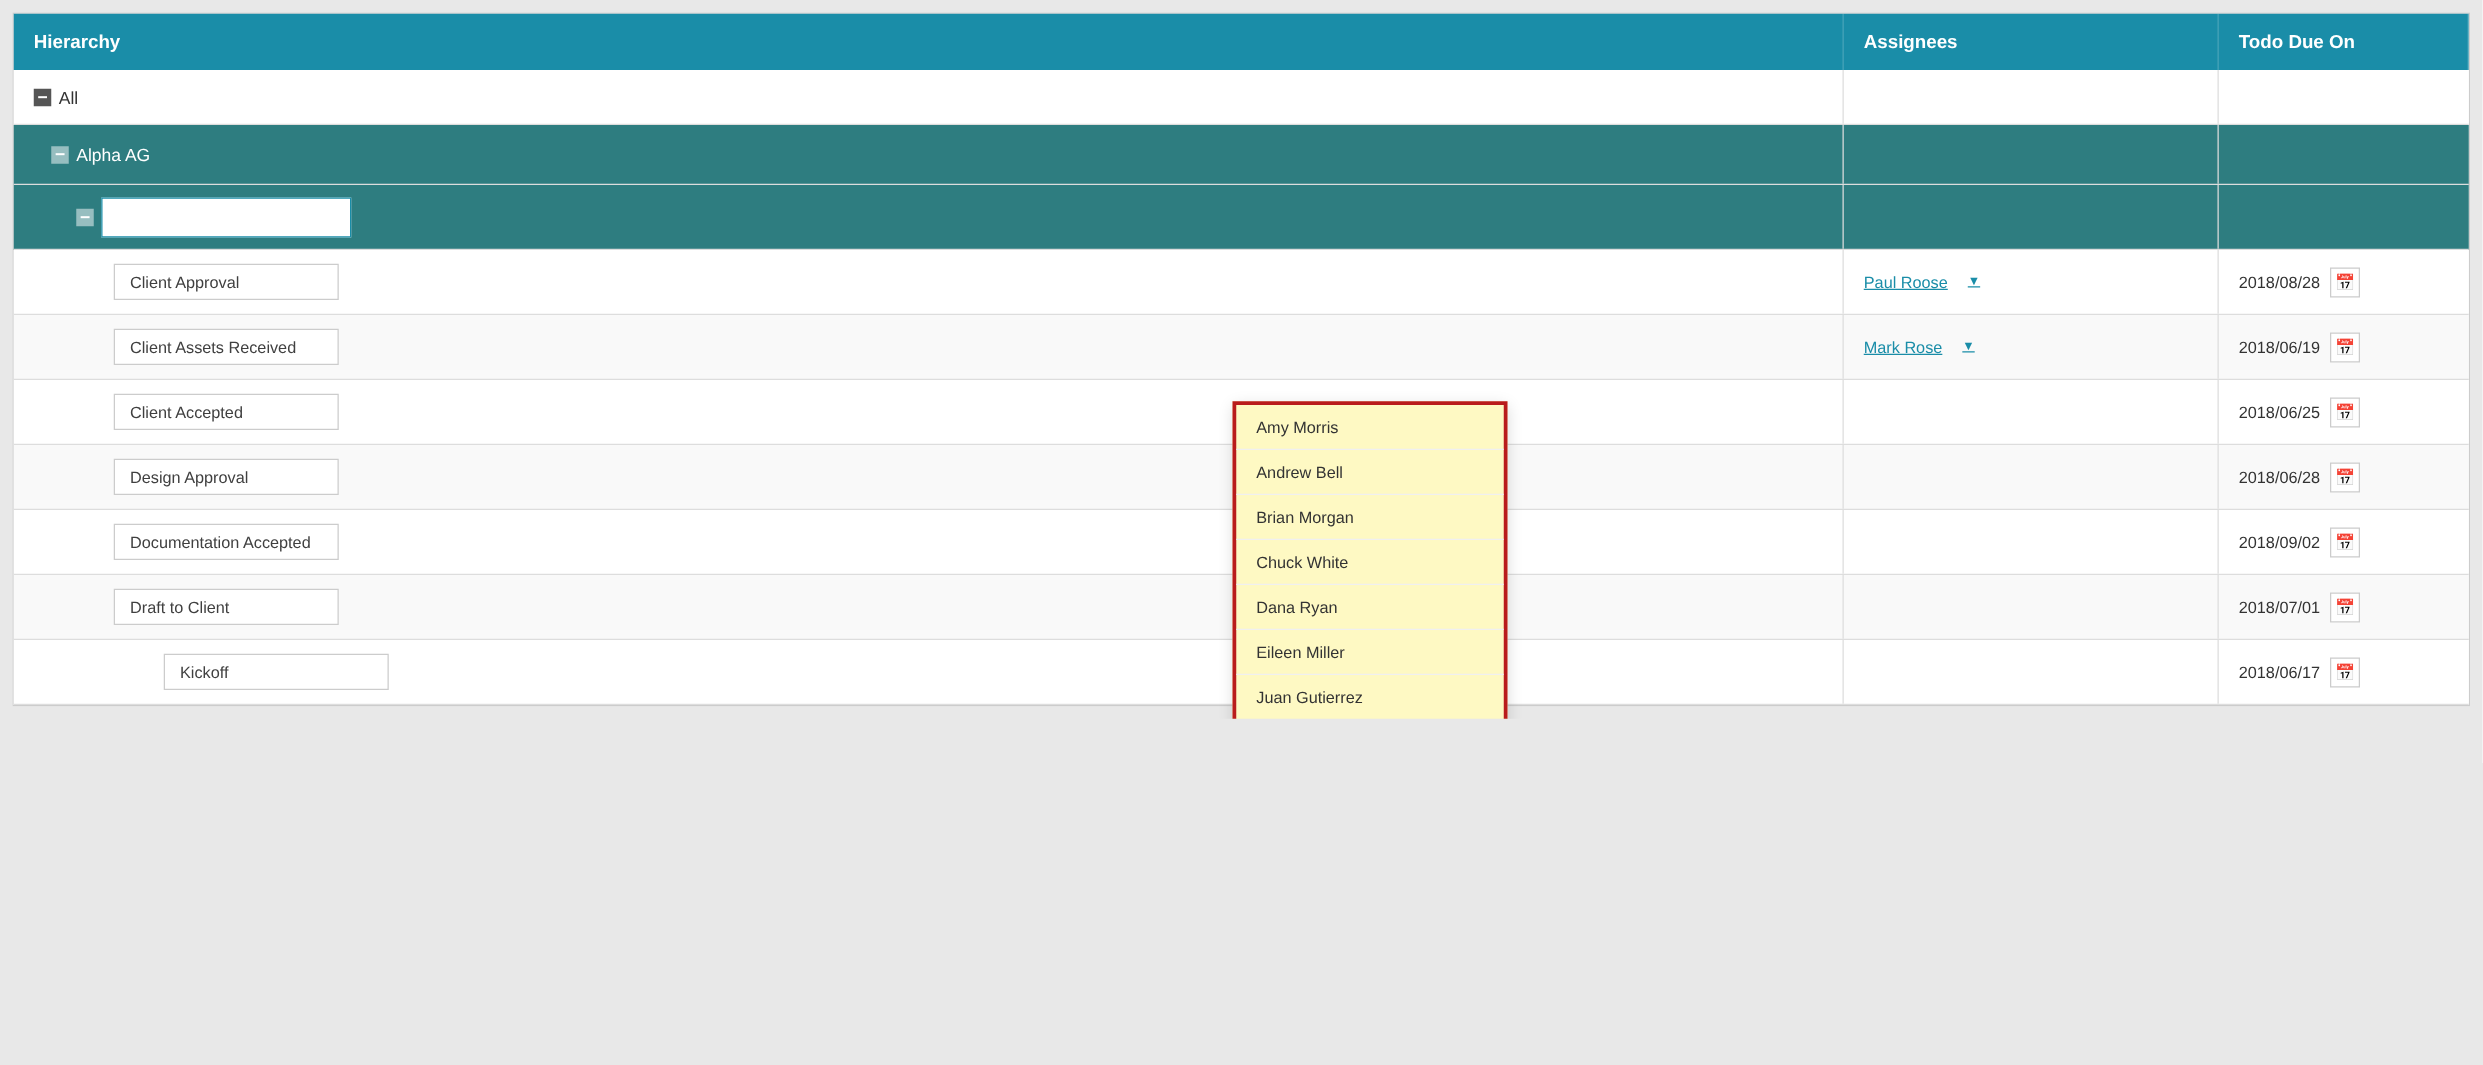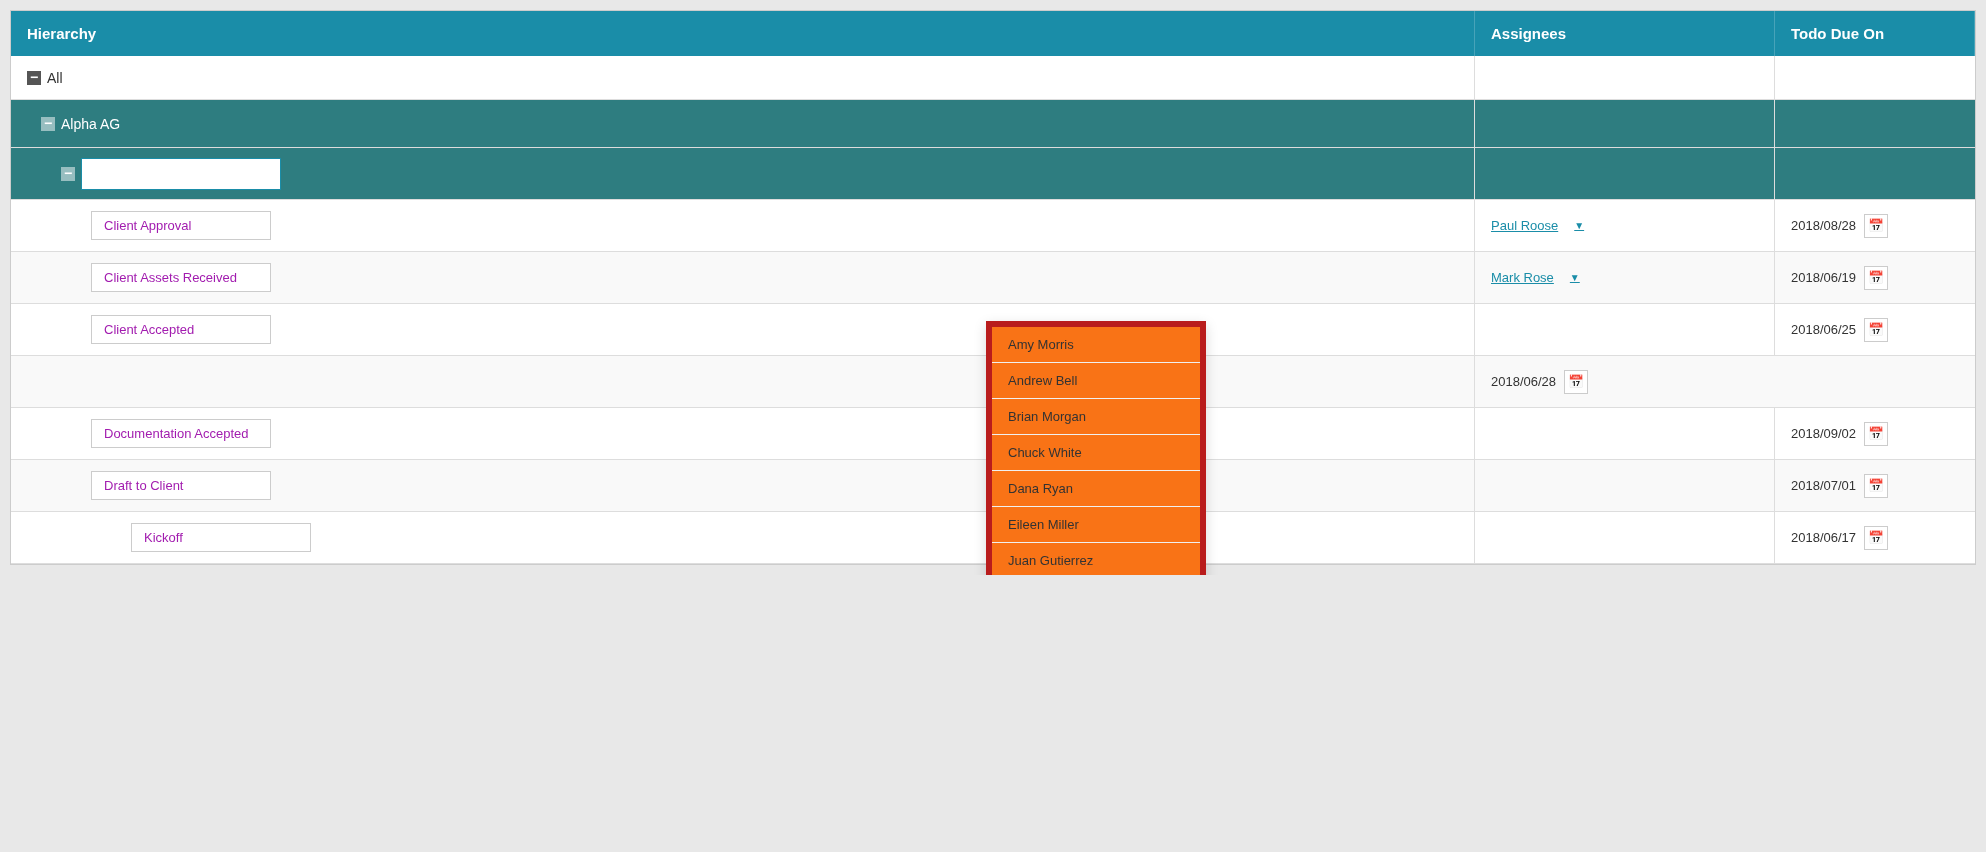--- a/index.html
+++ b/index.html
@@ -114,21 +114,21 @@
       margin-right: 6px;
       flex-shrink: 0;
       font-weight: bold;
     }
 
     .task-box {
       border: 1px solid #ccc;
       background: white;
       padding: 6px 12px;
       font-size: 13px;
-      color: #a21caf;
+      color: #404040;
       display: inline-block;
       min-width: 180px;
     }
 
     .assignee-link {
       color: #1a8da8;
       text-decoration: underline;
       cursor: pointer;
       font-size: 13px;
       display: flex;
@@ -172,22 +172,22 @@
     .group-alpha-text {
       font-size: 14px;
       color: white;
       display: flex;
       align-items: center;
     }
 
     
     .dropdown-overlay {
       position: absolute;
-      background: #f97316;
-      border: 6px solid #b91c1c;
+      background: #fef9c3;
+      border: 3px solid #b91c1c;
       box-shadow: 0 4px 12px rgba(0,0,0,0.15);
       z-index: 100;
       min-width: 220px;
       left: 975px;
       top: 310px;
     }
 
     .dropdown-item {
       padding: 10px 16px;
       font-size: 13px;
@@ -295,20 +295,23 @@
     <div class="cell"></div>
     <div class="cell">
       <div class="date-cell">
         <span>2018/06/25</span>
         <div class="calendar-icon">📅</div>
       </div>
     </div>
   </div>
 
   <div class="row data-row">
+    <div class="cell" style="padding-left: 80px;">
+      <span class="task-box">Design Approval</span>
+    </div>
     <div class="cell"></div>
     <div class="cell">
       <div class="date-cell">
         <span>2018/06/28</span>
         <div class="calendar-icon">📅</div>
       </div>
     </div>
   </div>
 
   <div class="row data-row">

